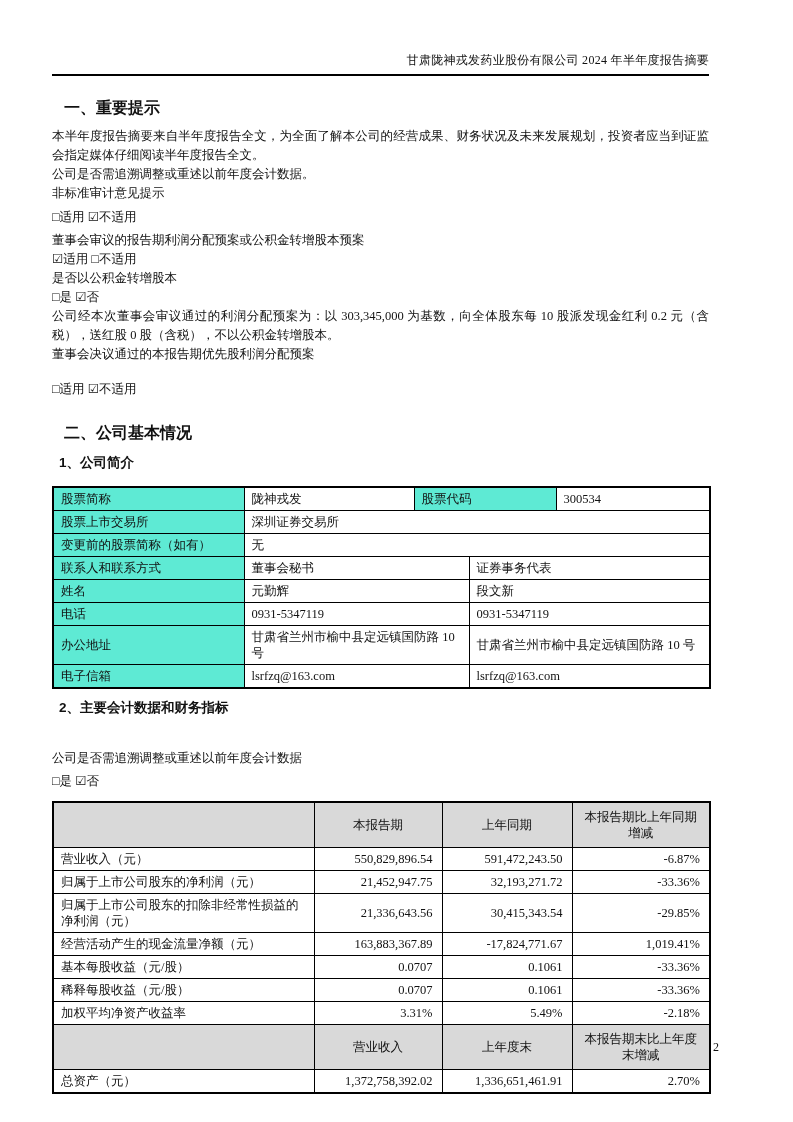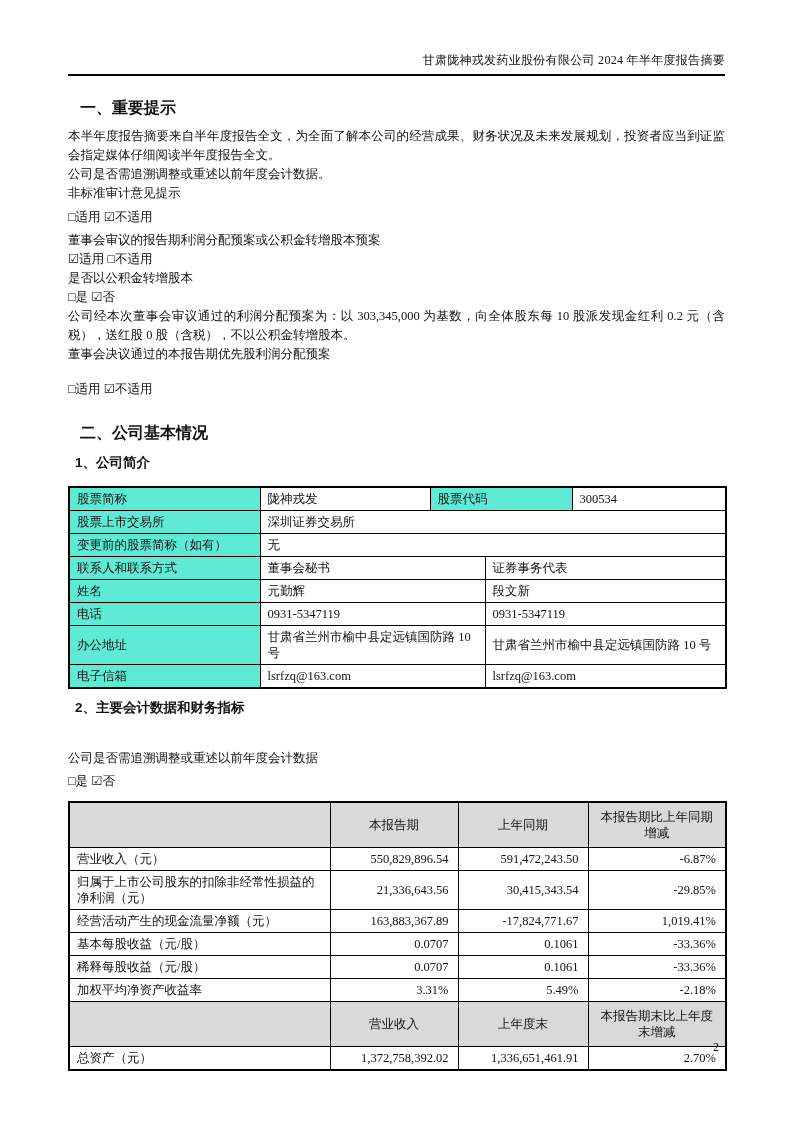--- a/index.html
+++ b/index.html
@@ -8,21 +8,21 @@
 
   .page {
     position: relative;
     width: 793px;
     height: 1122px;
     background: #ffffff;
     overflow: hidden;
   }
   .content {
     position: absolute;
-    left: 68px;
+    left: 52px;
     top: 0;
     width: 657px;
   }
 
   
   .doc-header {
     margin-top: 52px;
     padding-bottom: 5px;
     border-bottom: 2px solid #000000;
     text-align: right;
@@ -192,20 +192,26 @@
         <td class="hd">上年同期</td>
         <td class="hd">本报告期比上年同期增减</td>
       </tr>
       <tr>
         <td class="rowlbl">营业收入（元）</td>
         <td class="num">550,829,896.54</td>
         <td class="num">591,472,243.50</td>
         <td class="num">-6.87%</td>
       </tr>
       <tr>
+        <td class="rowlbl">归属于上市公司股东的净利润（元）</td>
+        <td class="num">21,452,947.75</td>
+        <td class="num">32,193,271.72</td>
+        <td class="num">-33.36%</td>
+      </tr>
+      <tr>
         <td class="rowlbl">归属于上市公司股东的扣除非经常性损益的净利润（元）</td>
         <td class="num">21,336,643.56</td>
         <td class="num">30,415,343.54</td>
         <td class="num">-29.85%</td>
       </tr>
       <tr>
         <td class="rowlbl">经营活动产生的现金流量净额（元）</td>
         <td class="num">163,883,367.89</td>
         <td class="num">-17,824,771.67</td>
         <td class="num">1,019.41%</td>

